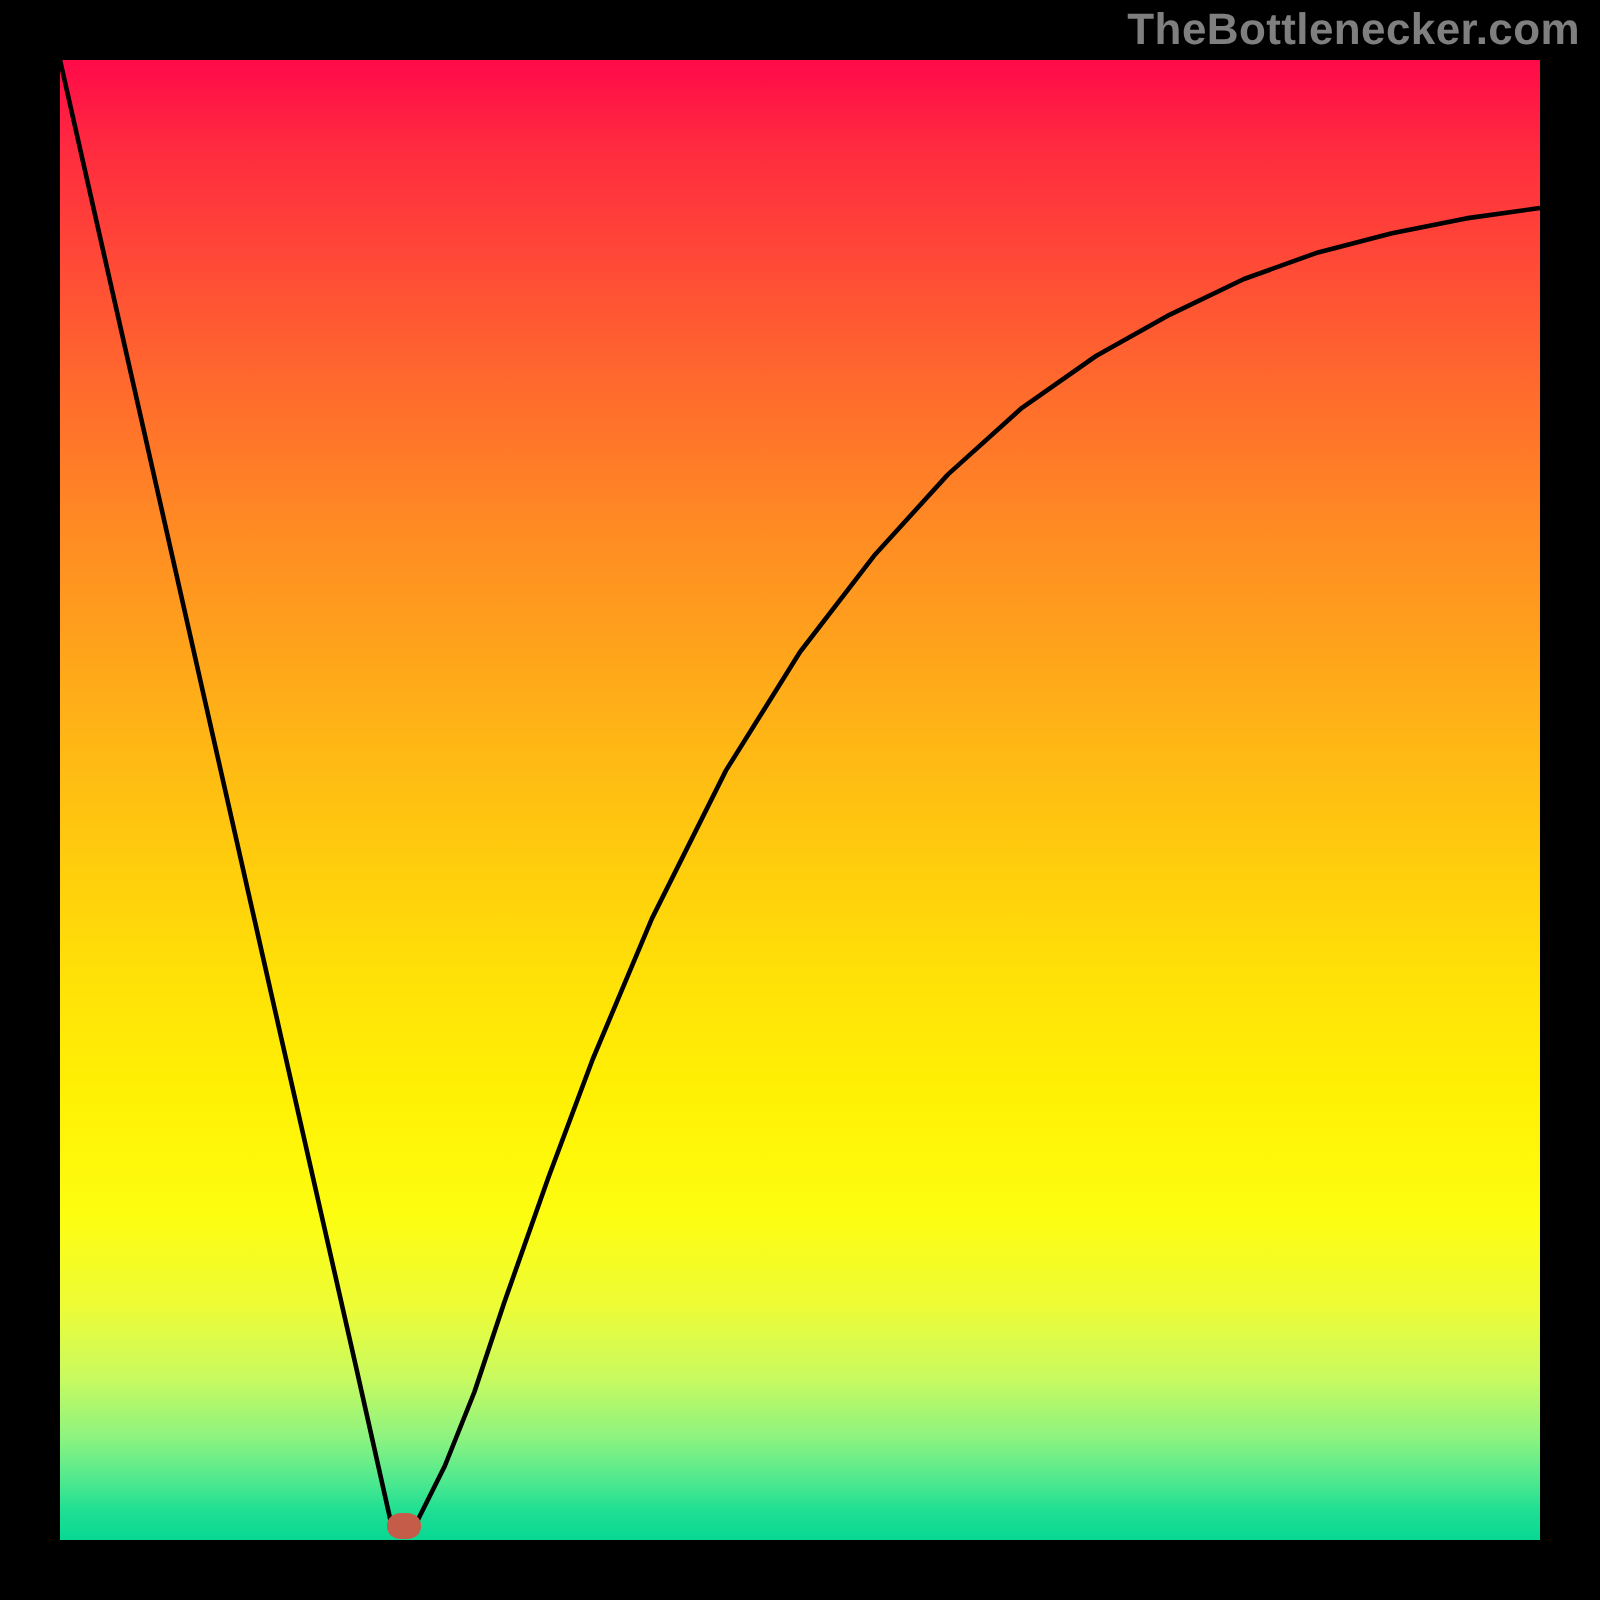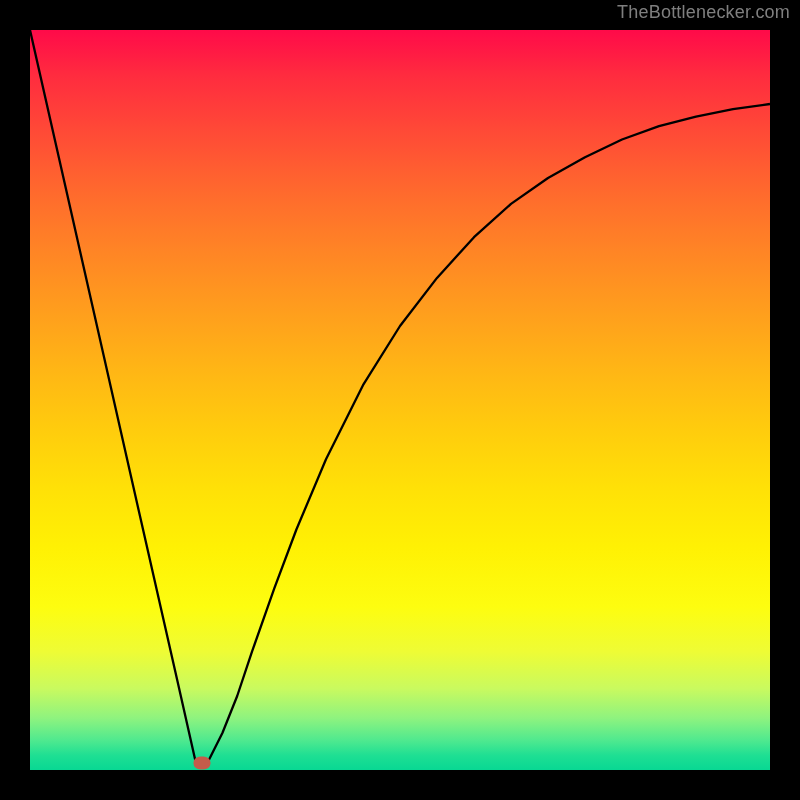--- a/index.html
+++ b/index.html
@@ -13,22 +13,22 @@
   .stage {
     position: relative;
     width: 800px;
     height: 800px;
     background: #000;
   }
   .watermark {
     position: absolute;
     top: 2px;
     right: 10px;
-    font-size: 18px;
-    font-weight: 400;
+    font-size: 22px;
+    font-weight: 700;
     color: #7f7f7f;
     letter-spacing: 0.2px;
     z-index: 50;
   }
   .plot {
     position: absolute;
     left: 30px;
     top: 30px;
     width: 740px;
     height: 740px;

